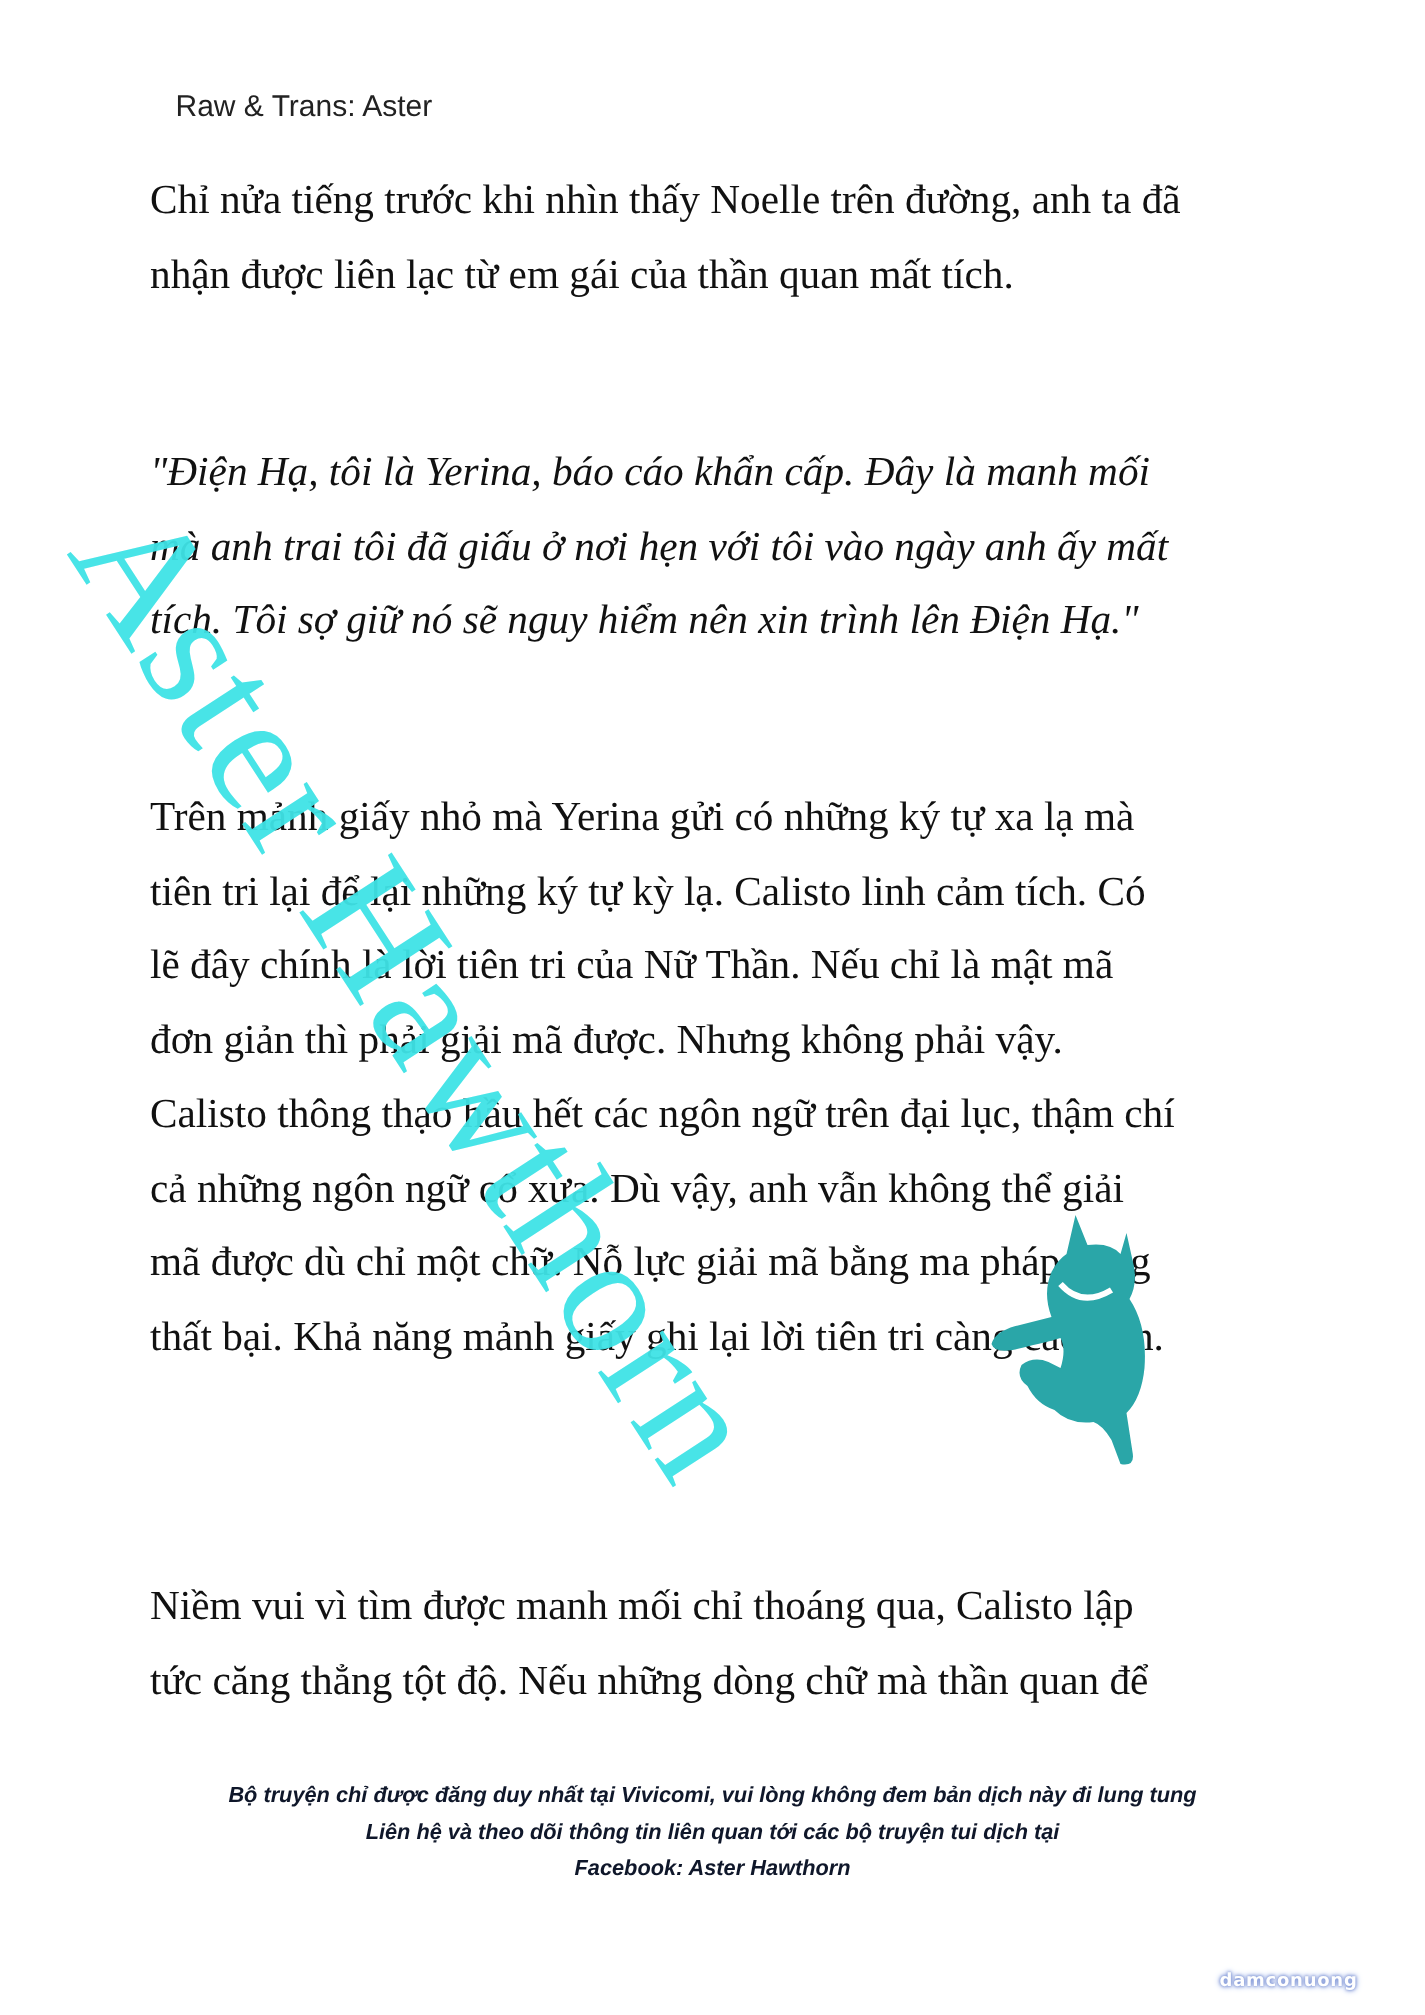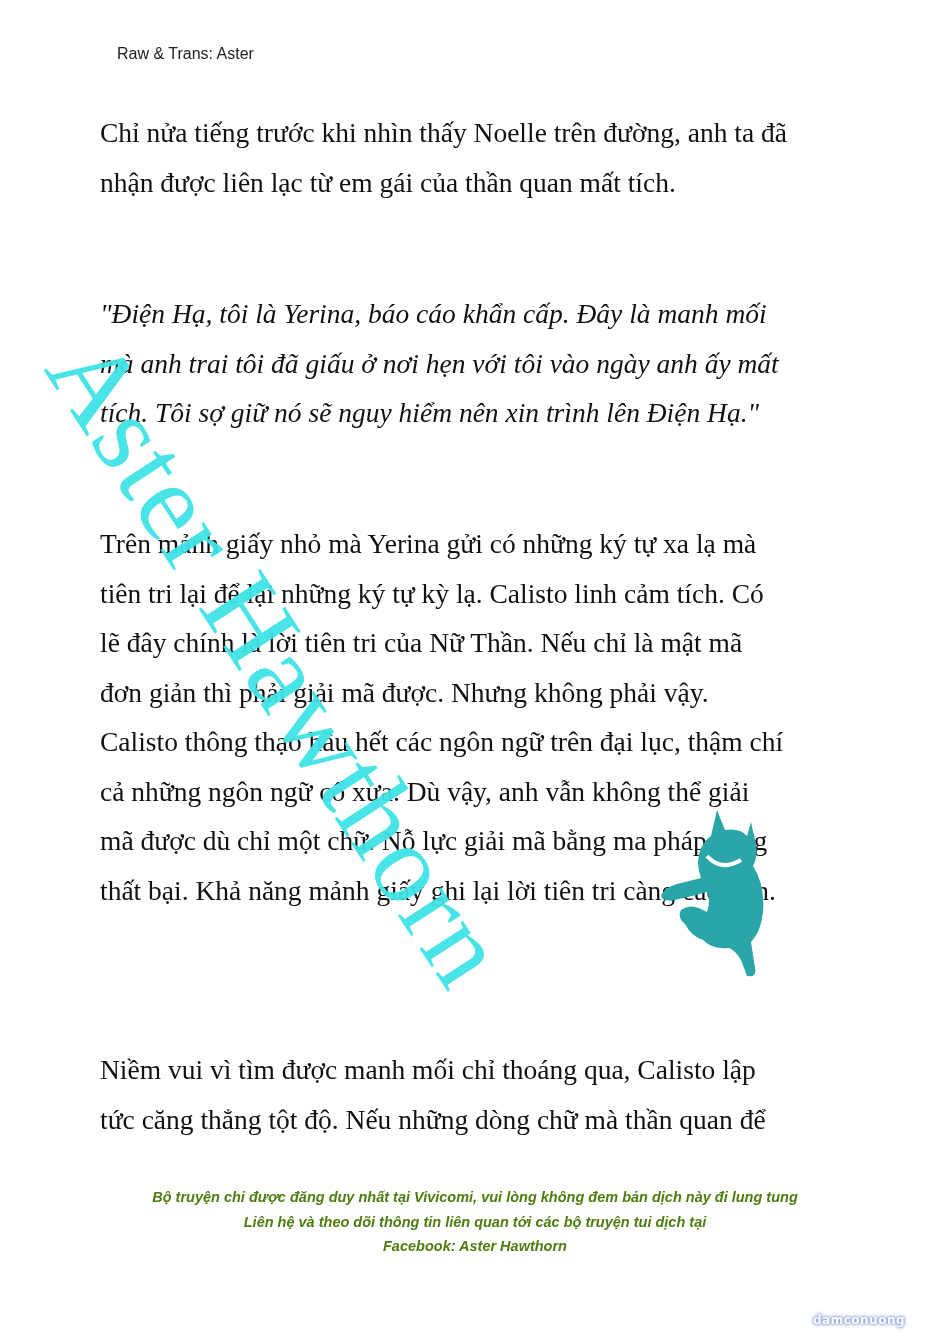--- a/index.html
+++ b/index.html
@@ -3,23 +3,23 @@
 <meta charset="utf-8">
 <style>
   html, body { margin: 0; padding: 0; }
   body {
     width: 950px; height: 1343px; background: #ffffff;
     position: relative; overflow: hidden;
     font-family: "Liberation Serif", "DejaVu Serif", serif;
     color: #111;
   }
   .header {
-    position: absolute; left: 117px; top: 45px;
+    position: absolute; left: 117px; top: 60px;
     font-family: "Liberation Sans", "DejaVu Sans", sans-serif;
-    font-size: 16px; color: #222;
+    font-size: 20px; color: #222;
   }
   .para {
     position: absolute; left: 100px; width: 740px;
     font-size: 27.5px; line-height: 49.5px; margin: 0;
     color: #111;
   }
   .para .line { display: block; white-space: nowrap; }
   .para.italic { font-style: italic; }
   #p1 { top: 108px; }
   #p2 { top: 289px; }
@@ -36,21 +36,21 @@
   }
   .cat {
     position: absolute; left: 655px; top: 800px; width: 120px; height: 180px;
     pointer-events: none;
   }
   .footer-note {
     position: absolute; left: 0; width: 950px; top: 1185px;
     text-align: center;
     font-family: "Liberation Sans", "DejaVu Sans", sans-serif;
     font-style: italic; font-weight: bold;
-    font-size: 14.5px; line-height: 24.5px; color: #4d7c0f;
+    font-size: 14.5px; line-height: 24.5px; color: #0f172a;
   }
   .footer-note div { display: block; }
   .logo-left {
     position: absolute; left: 16px; top: 1296px;
     font-family: "Liberation Sans", "DejaVu Sans", sans-serif;
     font-style: italic; font-weight: bold; font-size: 32px;
     color: #8da3cf; letter-spacing: -1px;
     text-shadow: 0 0 1px #c9d4ea;
     margin-top: 44px;
   }

